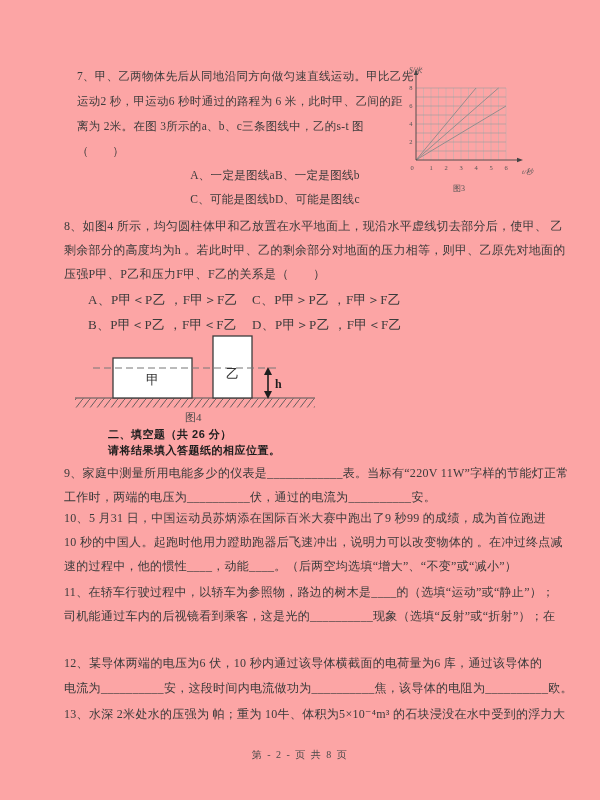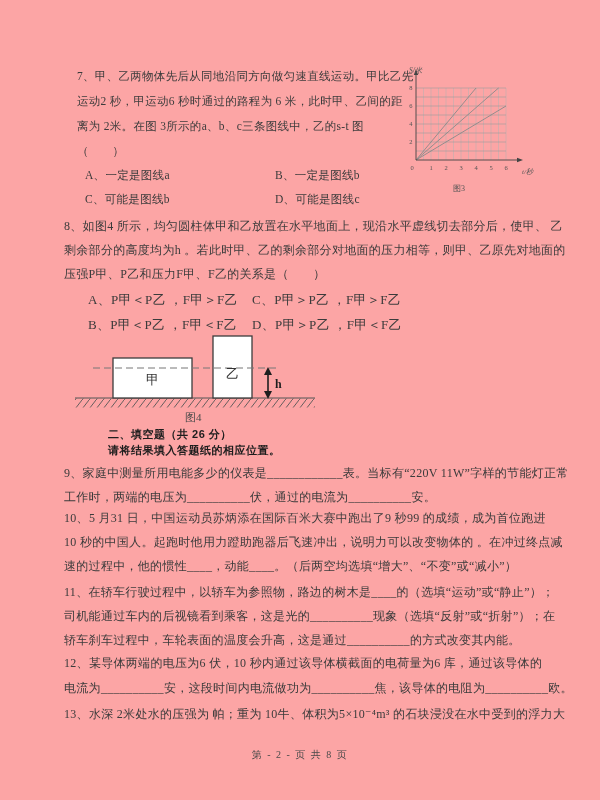--- a/index.html
+++ b/index.html
@@ -5,21 +5,21 @@
   html,body{margin:0;padding:0;background:#e8e8e8;}
   .page{
     position:relative;width:600px;height:800px;background:#fca5a5;
     font-family:"Liberation Serif","DejaVu Serif",serif;
     color:#3b3b3b;overflow:hidden;margin:0 auto;
   }
   .abs{position:absolute;}
   .qblock{font-size:12px;line-height:24px;letter-spacing:0.3px;white-space:nowrap;}
   .q7block{font-size:11.5px;line-height:25px;}
   .optgrid{display:grid;font-size:11.5px;line-height:24px;letter-spacing:0.3px;white-space:nowrap;}
-  .q7opts{grid-template-columns:190px auto;}
+  .q7opts{grid-template-columns:190px auto;text-align:right;}
   .q8opts{grid-template-columns:164px auto;font-size:13px;}
   .sect{font-family:"Liberation Sans","DejaVu Sans",sans-serif;font-weight:bold;
         font-size:11px;line-height:16px;color:#1d1d1d;letter-spacing:0.5px;white-space:nowrap;}
   .footer{width:100%;text-align:center;font-size:10px;color:#4a4a4a;letter-spacing:1.5px;}
   svg text{font-family:"Liberation Serif","DejaVu Serif",serif;fill:#4a4a4a;}
   .chart-svg text{fill:#555;}
   .fig-label{font-size:13px;fill:#333;}
 </style>
 </head>
 <body>
@@ -131,21 +131,20 @@
 
   <div class="abs qblock" style="left:64px;top:506px;">
     <div>10、5 月31 日，中国运动员苏炳添在国际百米大赛中跑出了9 秒99 的成绩，成为首位跑进</div>
     <div>10 秒的中国人。起跑时他用力蹬助跑器后飞速冲出，说明力可以改变物体的  。在冲过终点减</div>
     <div>速的过程中，他的惯性____，动能____。（后两空均选填“增大”、“不变”或“减小”）</div>
   </div>
 
   <div class="abs qblock" style="left:64px;top:580px;">
     <div>11、在轿车行驶过程中，以轿车为参照物，路边的树木是____的（选填“运动”或“静止”）；</div>
     <div>司机能通过车内的后视镜看到乘客，这是光的__________现象（选填“反射”或“折射”）；在</div>
-    <div>轿车刹车过程中，车轮表面的温度会升高，这是通过__________的方式改变其内能。</div>
   </div>
 
   <div class="abs qblock" style="left:64px;top:651px;line-height:25px;">
     <div>12、某导体两端的电压为6 伏，10 秒内通过该导体横截面的电荷量为6 库，通过该导体的</div>
     <div>电流为__________安，这段时间内电流做功为__________焦，该导体的电阻为__________欧。</div>
   </div>
 
   <div class="abs qblock" style="left:64px;top:702px;">
     <div>13、水深 2米处水的压强为  帕；重为 10牛、体积为5×10⁻⁴m³ 的石块浸没在水中受到的浮力大</div>
   </div>

